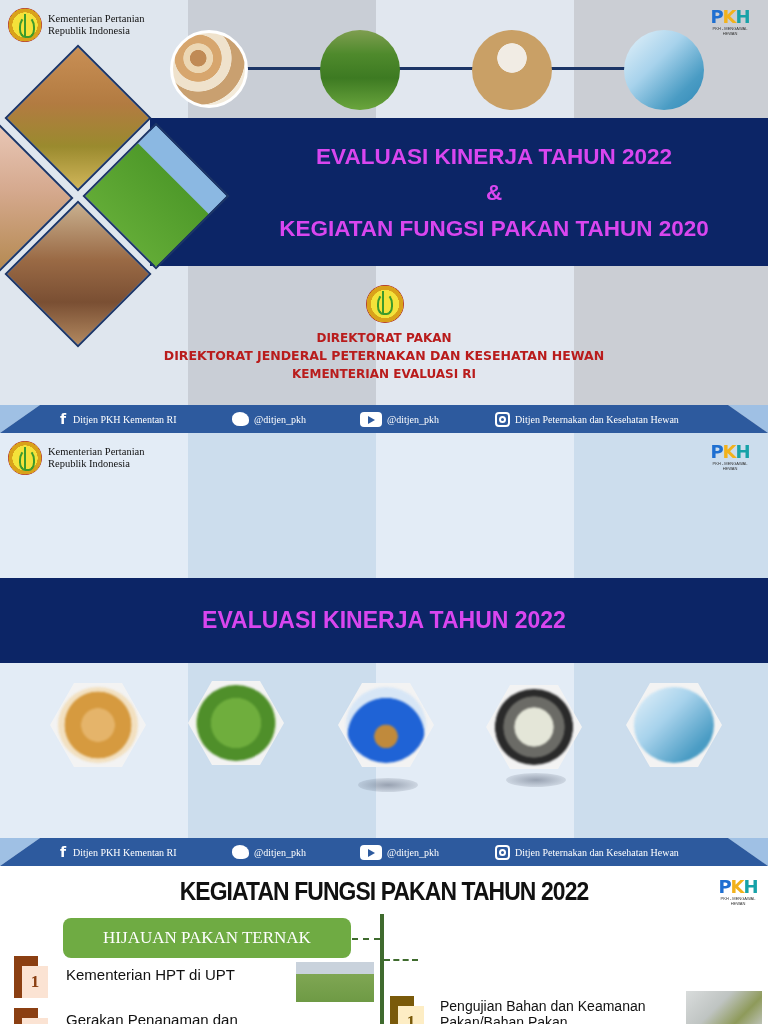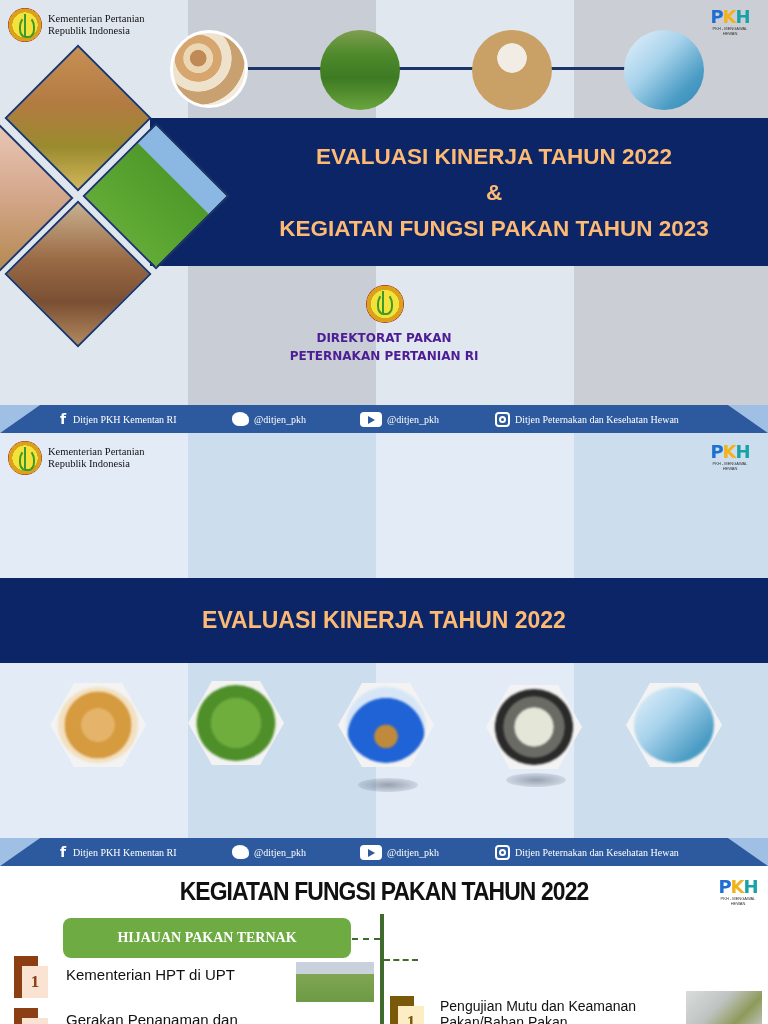--- a/index.html
+++ b/index.html
@@ -23,21 +23,21 @@
   .pkh-logo .pkh-mark { font-family: "DejaVu Sans", sans-serif; font-weight: bold; font-size: 18px; letter-spacing: -1px; line-height: 18px; }
   .pkh-logo .pkh-mark .p { color: #1e6fd1; }
   .pkh-logo .pkh-mark .k { color: #f2b21b; }
   .pkh-logo .pkh-mark .h { color: #17a2a8; }
   .pkh-logo .pkh-tag { font-size: 4px; color: #333; line-height: 5px; }
 
   
   .circle-photo { position: absolute; border-radius: 50%; border: 3px solid #fff; }
   .connector-line { position: absolute; height: 3px; background: #1c3566; }
 
-  .title-band { position: absolute; background: #0c2566; color: #fdba74; text-align: center; font-weight: bold; }
+  .title-band { position: absolute; background: #0c2566; color: #d946ef; text-align: center; font-weight: bold; }
 
   
   .diamond { position: absolute; transform: rotate(45deg); border: 2px solid #1c3566; overflow: hidden; }
 
   
   .social-bar { position: absolute; left: 0; width: 768px; height: 28px; }
   .social-bar .bar-bg { position: absolute; inset: 0; background: #2d5a9e; clip-path: polygon(0 100%, 40px 0, 728px 0, 768px 100%); }
   .social-bar .edge-l, .social-bar .edge-r { position: absolute; top: 0; width: 40px; height: 28px; background: #9fc0e4; }
   .social-bar .edge-l { left: 0; clip-path: polygon(0 0, 40px 0, 0 100%); }
   .social-bar .edge-r { right: 0; clip-path: polygon(0 0, 40px 0, 40px 100%); }
@@ -50,21 +50,21 @@
   .icon-ig { width: 15px; height: 15px; border: 2px solid #fff; border-radius: 4px; position: relative; }
   .icon-ig::after { content: ""; position: absolute; left: 2px; top: 2px; width: 7px; height: 7px; border: 2px solid #fff; border-radius: 50%; box-sizing: border-box; }
 
   
   .hex { position: absolute; width: 96px; height: 84px; clip-path: polygon(25% 0, 75% 0, 100% 50%, 75% 100%, 25% 100%, 0 50%); background: #f3f3f3; }
   .hex-inner { position: absolute; left: 8px; top: 4px; width: 80px; height: 76px; border-radius: 50%; filter: blur(1px); }
   .hex-shadow { position: absolute; width: 60px; height: 14px; border-radius: 50%; background: radial-gradient(ellipse, rgba(90,100,120,0.55), rgba(90,100,120,0)); }
 
   
   .s3-title { position: absolute; left: 0; width: 768px; top: 10px; text-align: center; font-size: 26px; font-weight: bold; color: #111; letter-spacing: -1px; transform: scaleX(0.88); }
-  .pill { position: absolute; border-radius: 8px; color: #fff; font-family: "Liberation Serif", serif; font-weight: bold; font-size: 14px; text-align: center; }
+  .pill { position: absolute; border-radius: 8px; color: #fff; font-family: "Liberation Serif", serif; font-weight: normal; font-size: 17px; text-align: center; }
   .num-box { position: absolute; width: 34px; height: 42px; }
   .num-box .back { position: absolute; left: 0; top: 0; width: 24px; height: 42px; }
   .num-box .front { position: absolute; left: 8px; top: 10px; width: 26px; height: 32px; display: flex; align-items: center; justify-content: center; font-family: "Liberation Serif", serif; font-weight: bold; font-size: 17px; }
   .item-text { position: absolute; font-size: 15px; color: #111; line-height: 16px; }
   .dash { position: absolute; height: 0; border-top: 2px dashed #3f6b2e; }
 </style>
 </head>
 <body>
 
 <section class="slide" style="top:0; height:433px;">
@@ -90,34 +90,35 @@
 
   <div class="connector-line" style="left:230px; top:67px; width:440px;"></div>
   <div class="circle-photo" style="left:170px; top:30px; width:78px; height:78px; background: radial-gradient(circle at 35% 35%, #c08a55 0 12%, #ecd7b4 13% 22%, #d7a66e 23% 35%, #efe2cc 36% 50%, #c9a070 51% 70%, #f3ead9 71%);"></div>
   <div class="circle-photo" style="left:320px; top:30px; width:80px; height:80px; border:none; background: linear-gradient(180deg, #7f9e50 0%, #4f8a2c 30%, #3d7a22 60%, #6aa53d 100%);"></div>
   <div class="circle-photo" style="left:472px; top:30px; width:80px; height:80px; border:none; background: radial-gradient(circle at 50% 35%, #f1ece4 0 22%, #c9a066 23% 100%);"></div>
   <div class="circle-photo" style="left:624px; top:30px; width:80px; height:80px; border:none; background: linear-gradient(135deg, #e6f2fa 0%, #a8d3ec 40%, #4a9cc4 75%, #2f86b6 100%);"></div>
 
   <div class="title-band" style="left:150px; top:118px; width:618px; height:148px; font-size:22.5px; line-height:36px; padding-top:21px; padding-left:70px;">
     <div>EVALUASI KINERJA TAHUN 2022</div>
     <div>&amp;</div>
-    <div>KEGIATAN FUNGSI PAKAN TAHUN 2023</div>
+    <div>KEGIATAN FUNGSI PAKAN TAHUN 2020</div>
   </div>
 
   <div>
     <div class="diamond" style="left:26px; top:66px; width:104px; height:104px; background: linear-gradient(135deg,#c98f55 0%, #b27b41 40%, #9a8a2e 70%, #d1b65a 100%);"></div>
     <div class="diamond" style="left:-52px; top:146px; width:104px; height:104px; background: linear-gradient(135deg,#e8c6b5 0%, #d5a98e 45%, #b58a52 100%);"></div>
     <div class="diamond" style="left:104px; top:144px; width:104px; height:104px; background: linear-gradient(180deg,#8bb8e2 0%, #8bb8e2 25%, #4f9a2a 26%, #62ab36 100%);"></div>
     <div class="diamond" style="left:26px; top:222px; width:104px; height:104px; background: linear-gradient(135deg,#c9b08f 0%, #9a6a45 40%, #7a4f33 70%, #b28960 100%);"></div>
   </div>
 
   <div class="kementan-logo" style="position:absolute; left:366px; top:285px; width:38px; height:38px;"></div>
-  <div style="position:absolute; left:0; width:768px; top:329px; text-align:center; font-family:'DejaVu Sans', sans-serif; font-weight:bold; font-size:12px; line-height:18px; color:#4c1d95;">
+  <div style="position:absolute; left:0; width:768px; top:329px; text-align:center; font-family:'DejaVu Sans', sans-serif; font-weight:bold; font-size:12px; line-height:18px; color:#b91c1c;">
     <div>DIREKTORAT PAKAN</div>
-    <div>PETERNAKAN PERTANIAN RI</div>
+    <div style="font-size:12.5px;">DIREKTORAT JENDERAL PETERNAKAN DAN KESEHATAN HEWAN</div>
+    <div>KEMENTERIAN EVALUASI RI</div>
   </div>
 
   <div class="social-bar" style="top:405px;">
     <div class="edge-l"></div>
       <div class="edge-r"></div>
       <div class="bar-bg"></div>
     <div class="social-item" style="left:58px;">
       <span class="social-icon icon-fb">f</span>
       <span>Ditjen PKH Kementan RI</span>
     </div>
@@ -230,17 +231,17 @@
     <div class="front" style="background:#fbe3d3; color:#8b3f12;">2</div>
   </div>
   <div class="item-text" style="left:66px; top:146px;">Gerakan Penanaman dan</div>
 
 
   <div class="num-box" style="left:390px; top:130px;">
     <div class="back" style="background:#7a5a0a;"></div>
     <div class="front" style="background:#fdedc4; color:#7a5a0a;">1</div>
   </div>
   <div class="item-text" style="left:440px; top:132px; font-size:14px;">
-    <div>Pengujian Mutu dan Keamanan</div>
+    <div>Pengujian Bahan dan Keamanan</div>
     <div>Pakan/Bahan Pakan</div>
   </div>
   <div style="position:absolute; left:686px; top:125px; width:76px; height:40px; background: linear-gradient(135deg, #d9dcdc 0%, #bfc4c2 40%, #8e9a5a 70%, #c7cbcb 100%);"></div>
 </section>
 
 </body></html>

